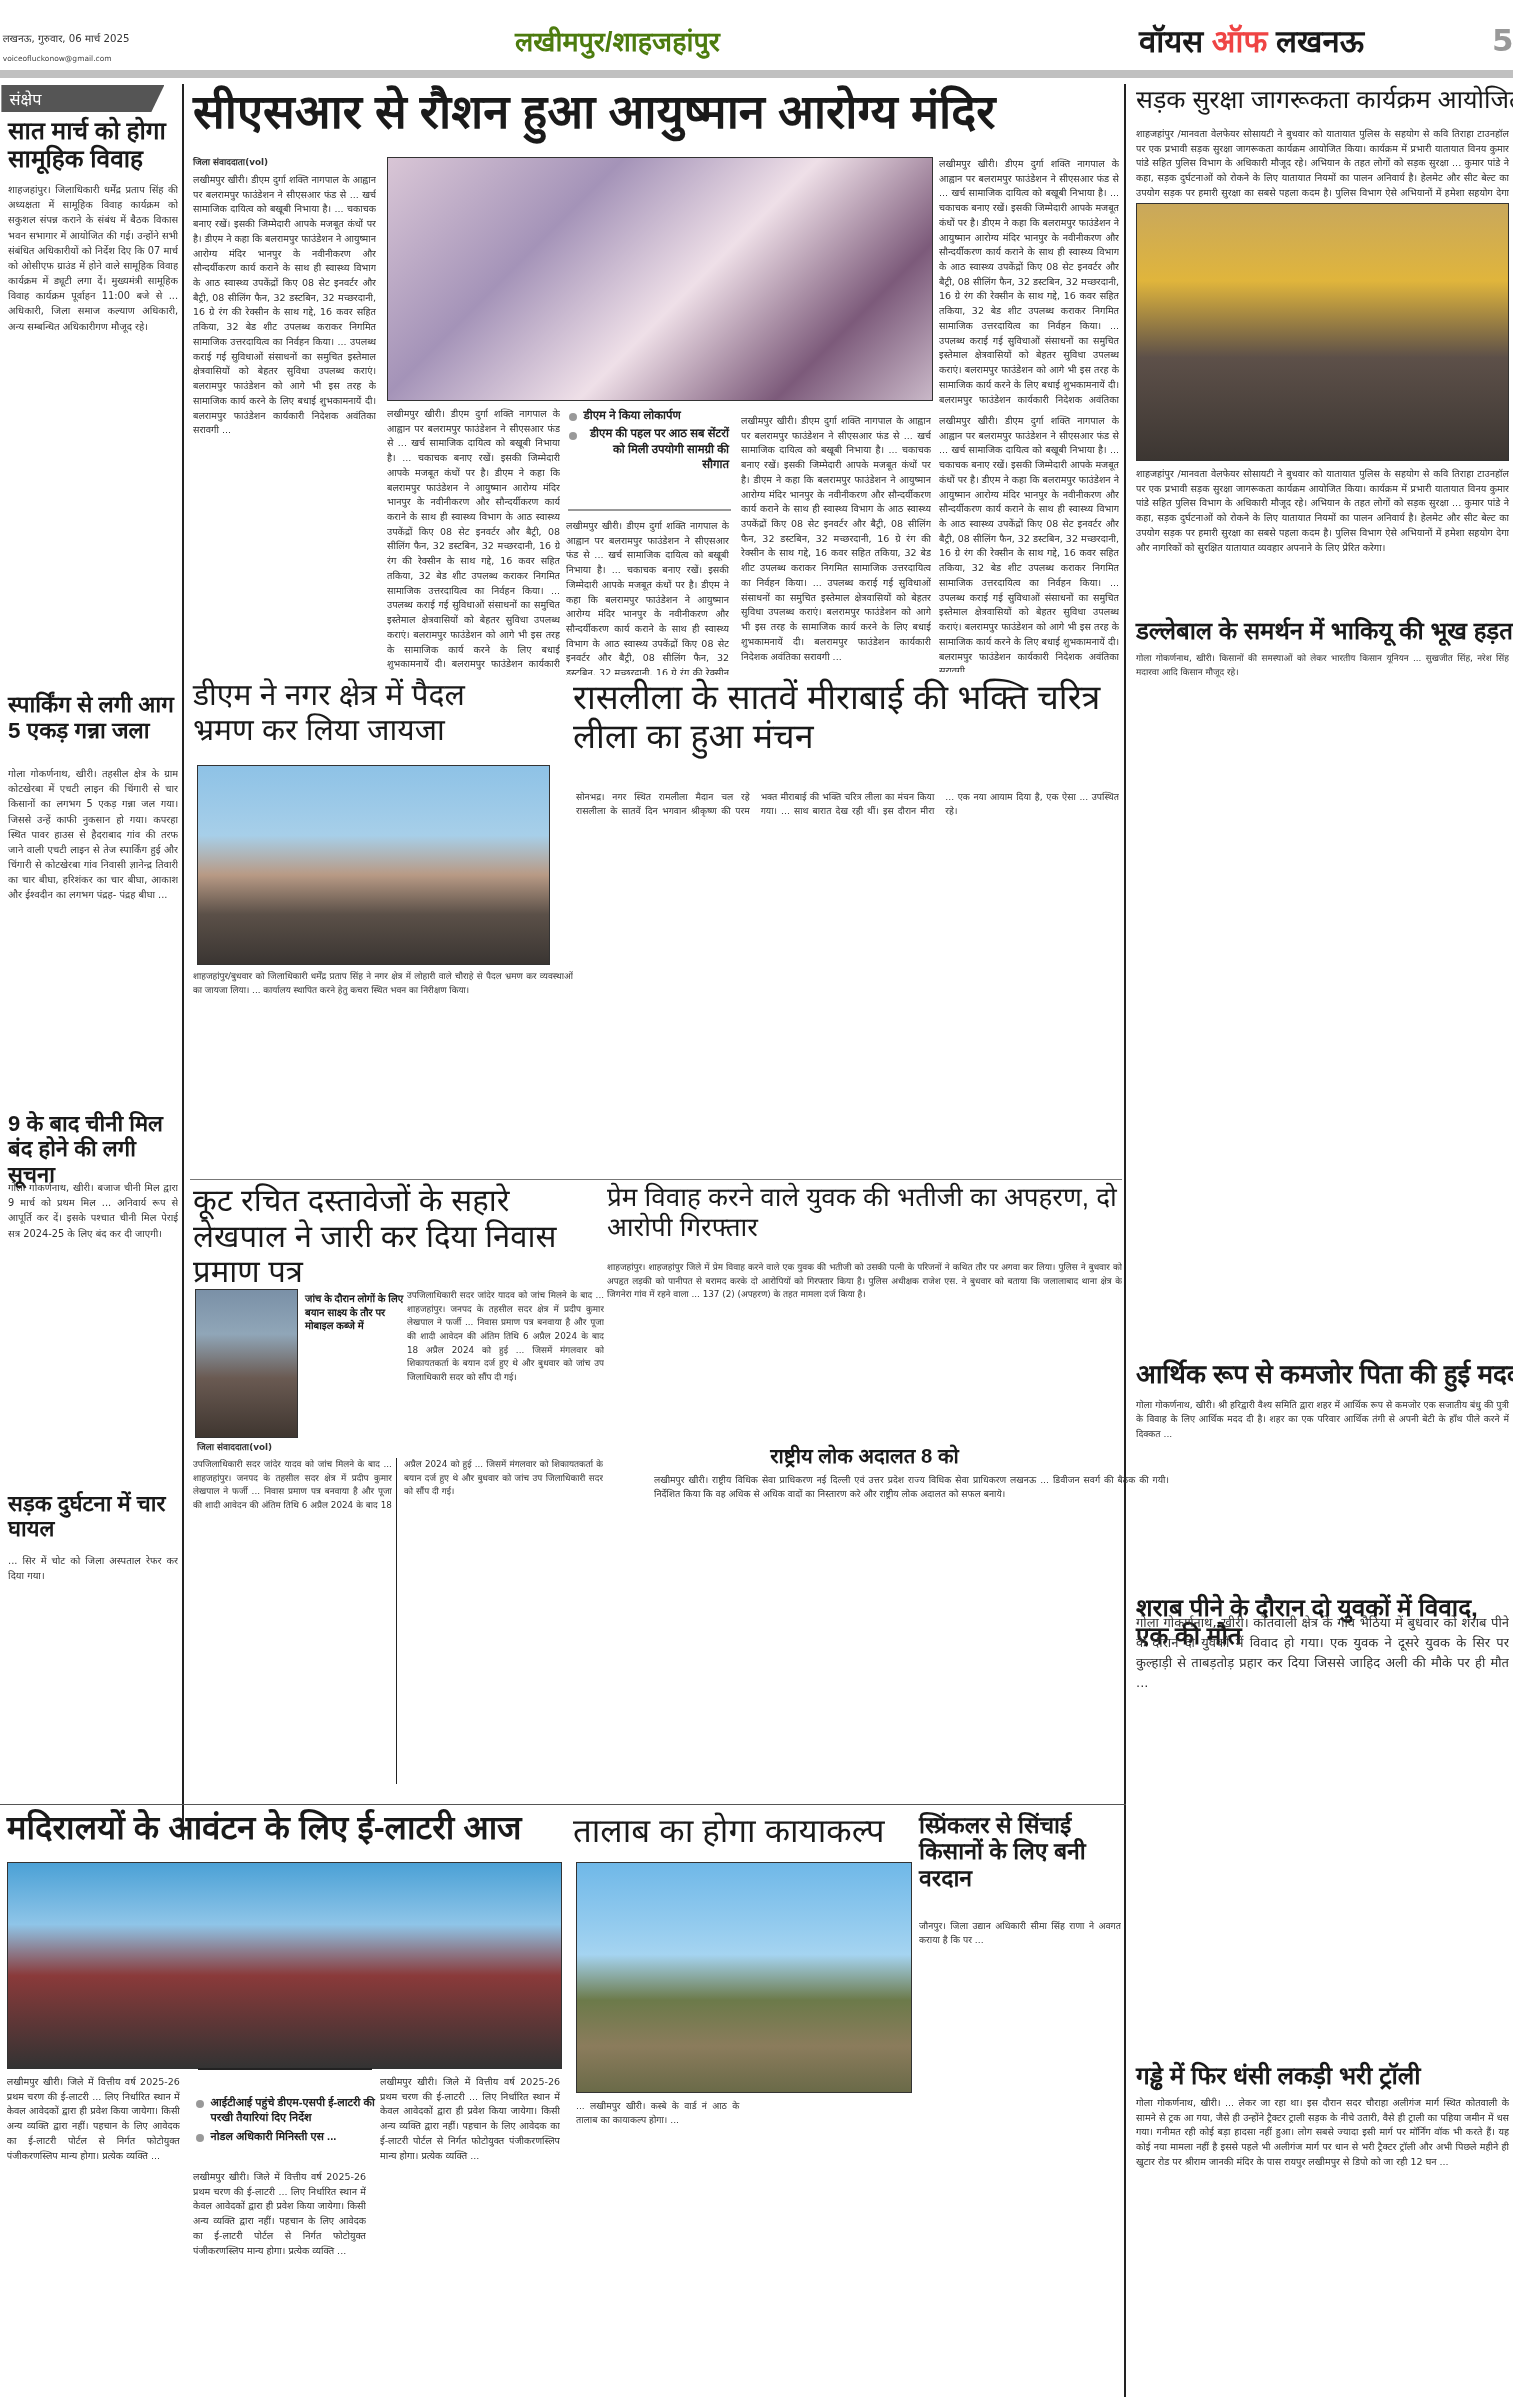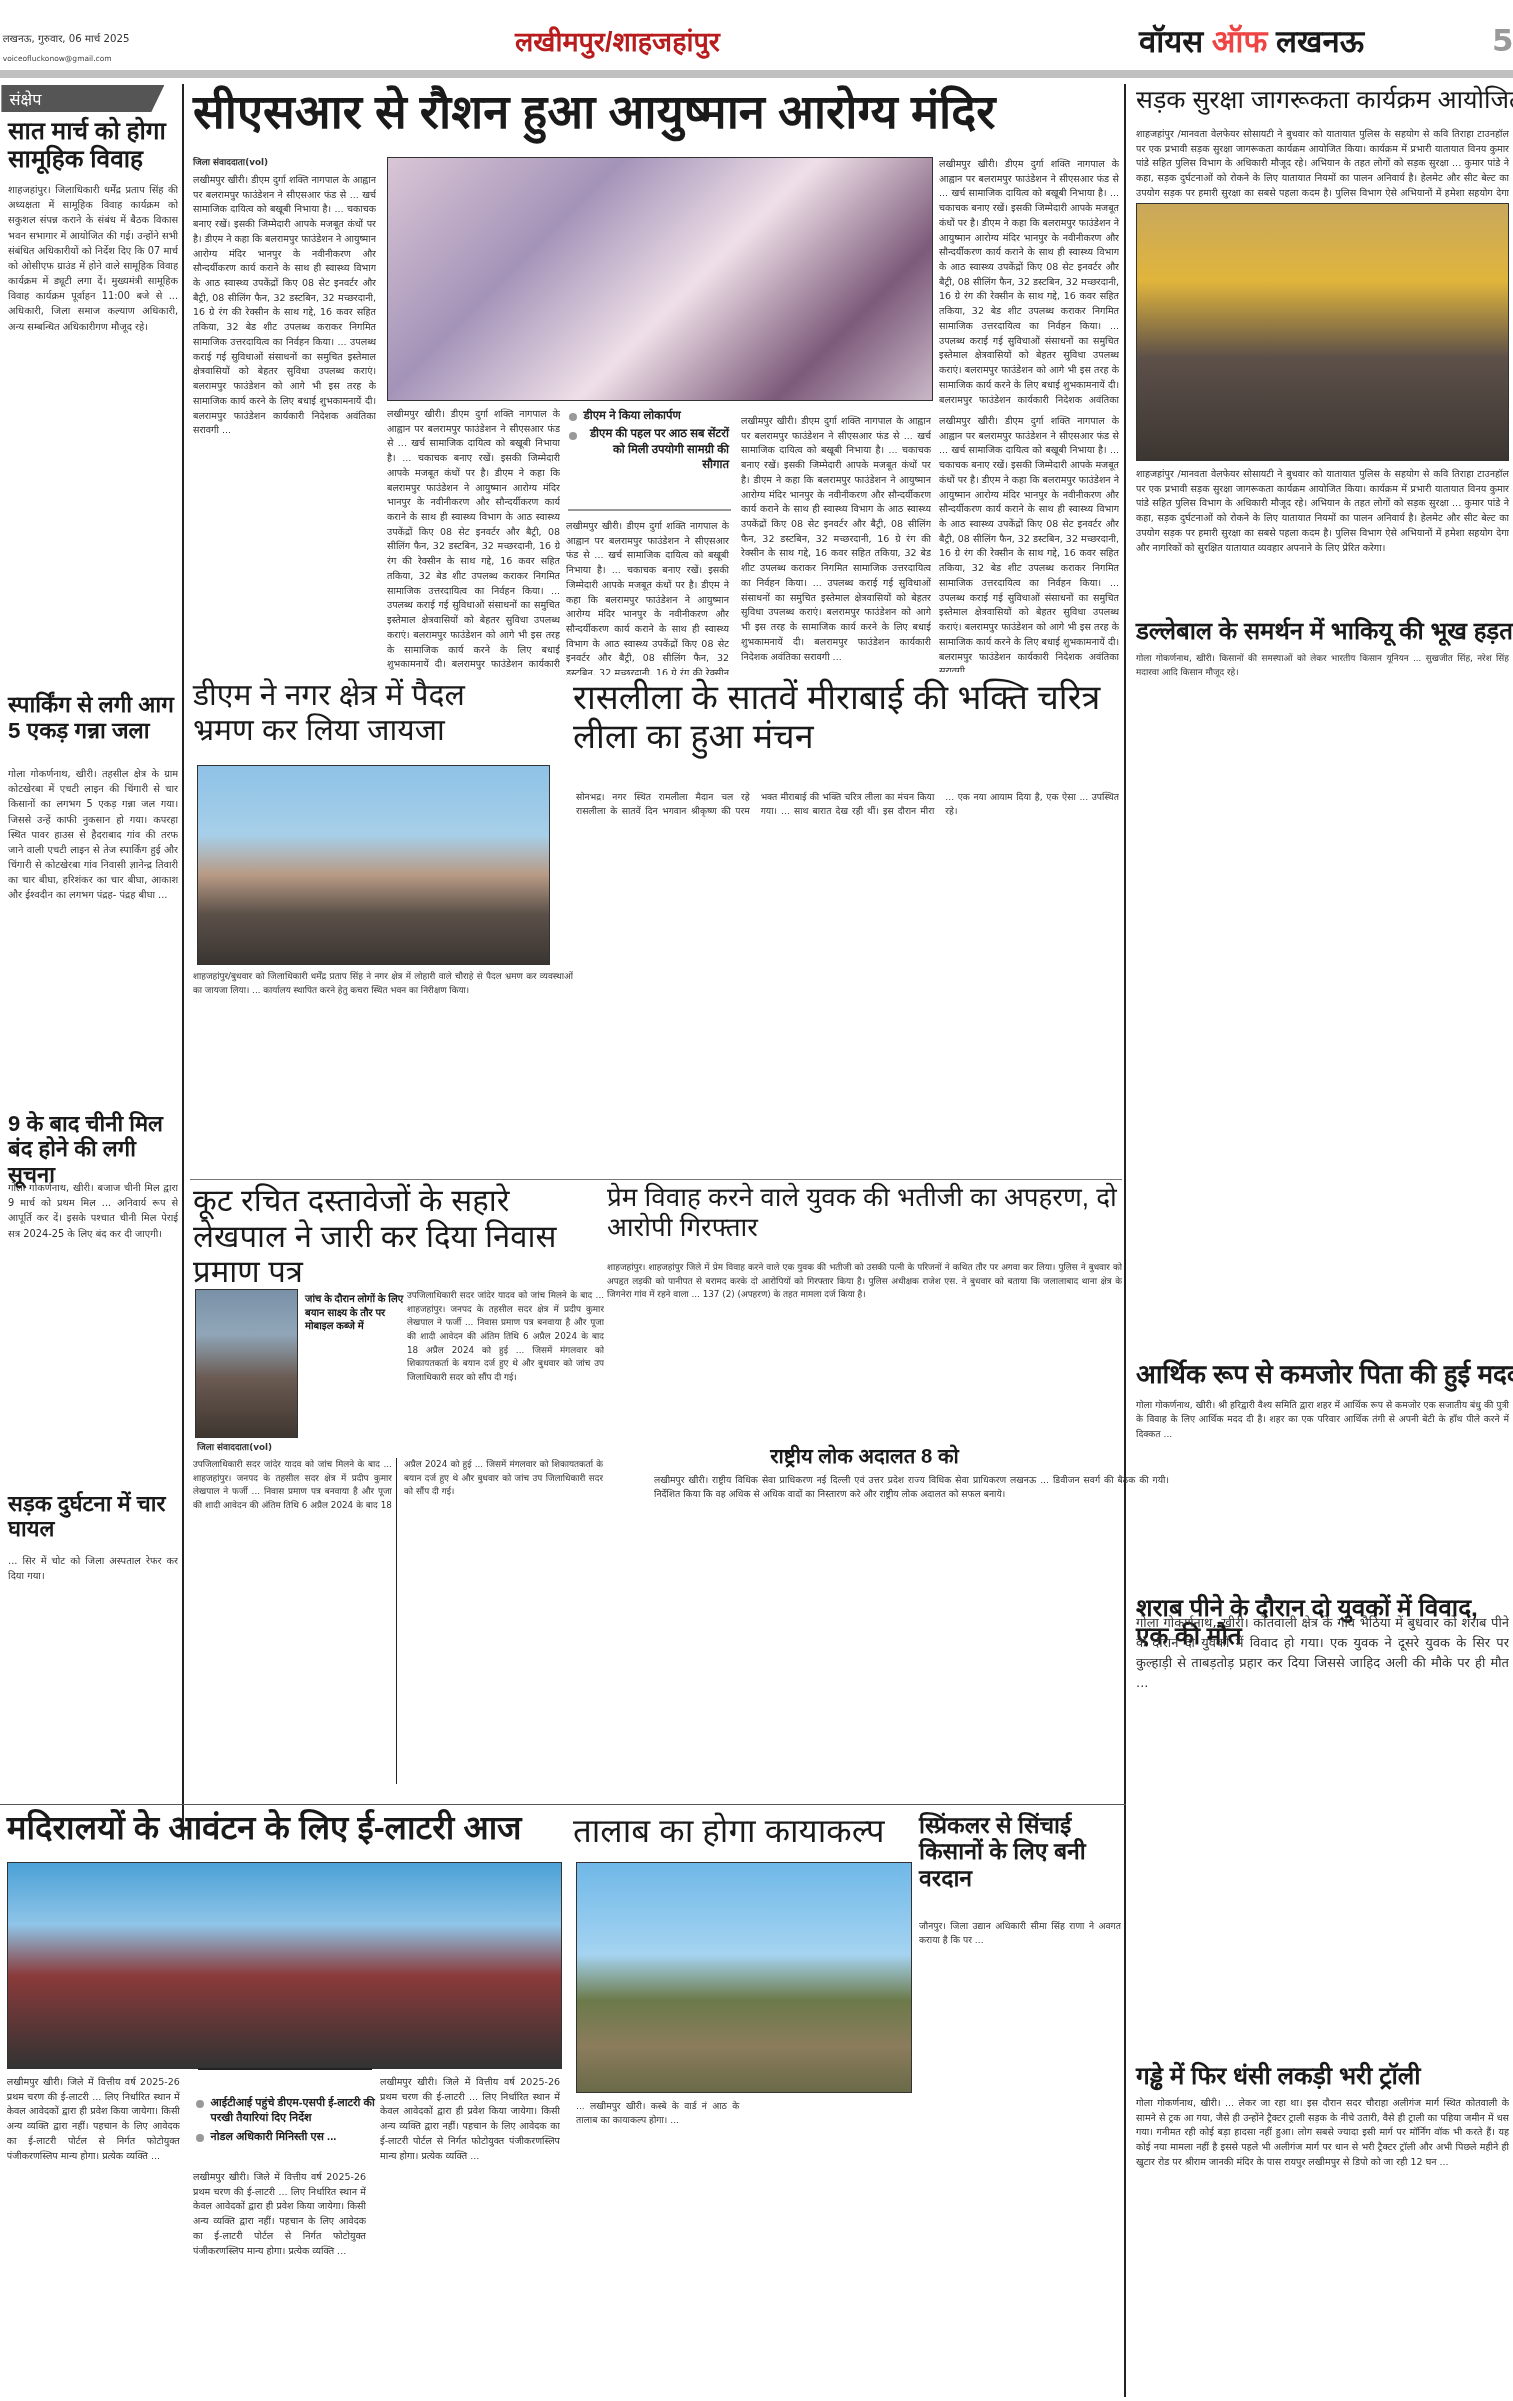--- a/index.html
+++ b/index.html
@@ -1,21 +1,21 @@
 <!DOCTYPE html>
 <html style="font-size:11px"><head>
 <meta charset="utf-8">
 <style>
   * { box-sizing: border-box; margin: 0; padding: 0; }
   body { width: 1514px; height: 2401px; background: #fff; font-family: "DejaVu Sans", sans-serif; color: #222; position: relative; overflow: hidden; }
   .abs { position: absolute; }
   .masthead { left: 0; top: 0; width: 1514px; height: 76px; }
   .mh-date { left: 2.7px; top: 31px; font-size: 10.2px; color: #333; }
   .mh-email { left: 2.7px; top: 54px; font-size: 7.5px; color: #444; }
-  .mh-section { left: 515px; top: 22px; font-size: 27px; font-weight: bold; color: #b91c1c; font-family: "Liberation Sans", sans-serif; }
+  .mh-section { left: 515px; top: 22px; font-size: 27px; font-weight: bold; color: #4d7c0f; font-family: "Liberation Sans", sans-serif; }
   .mh-brand { left: 1139px; top: 19px; font-size: 31px; font-weight: bold; color: #1a1a1a; font-family: "Liberation Sans", sans-serif; }
   .mh-brand .grey { color: #ef4444; }
   .mh-page { left: 1492px; top: 22px; font-size: 31px; font-weight: bold; color: #999; }
   .greybar { left: 0; top: 70px; width: 1514px; height: 8.1px; background: #c0c0c0; }
   .vrule { background: #222; width: 2px; }
   .hrule { background: #222; height: 2px; }
   .brief-tag { left: 1.4px; top: 85px; width: 163px; height: 27px; background: #555; color: #fff; font-size: 16.3px; padding: 2.7px 8.1px; clip-path: polygon(0 0, 100% 0, 92% 100%, 0 100%); }
   .head { font-weight: bold; color: #1a1a1a; font-family: "Liberation Sans", sans-serif; line-height: 1.15; }
   .head-light { font-weight: normal; color: #1a1a1a; font-family: "Liberation Sans", sans-serif; line-height: 1.15; }
   .body { font-size: 9.5px; line-height: 1.55; color: #333; text-align: justify; overflow: hidden; }

